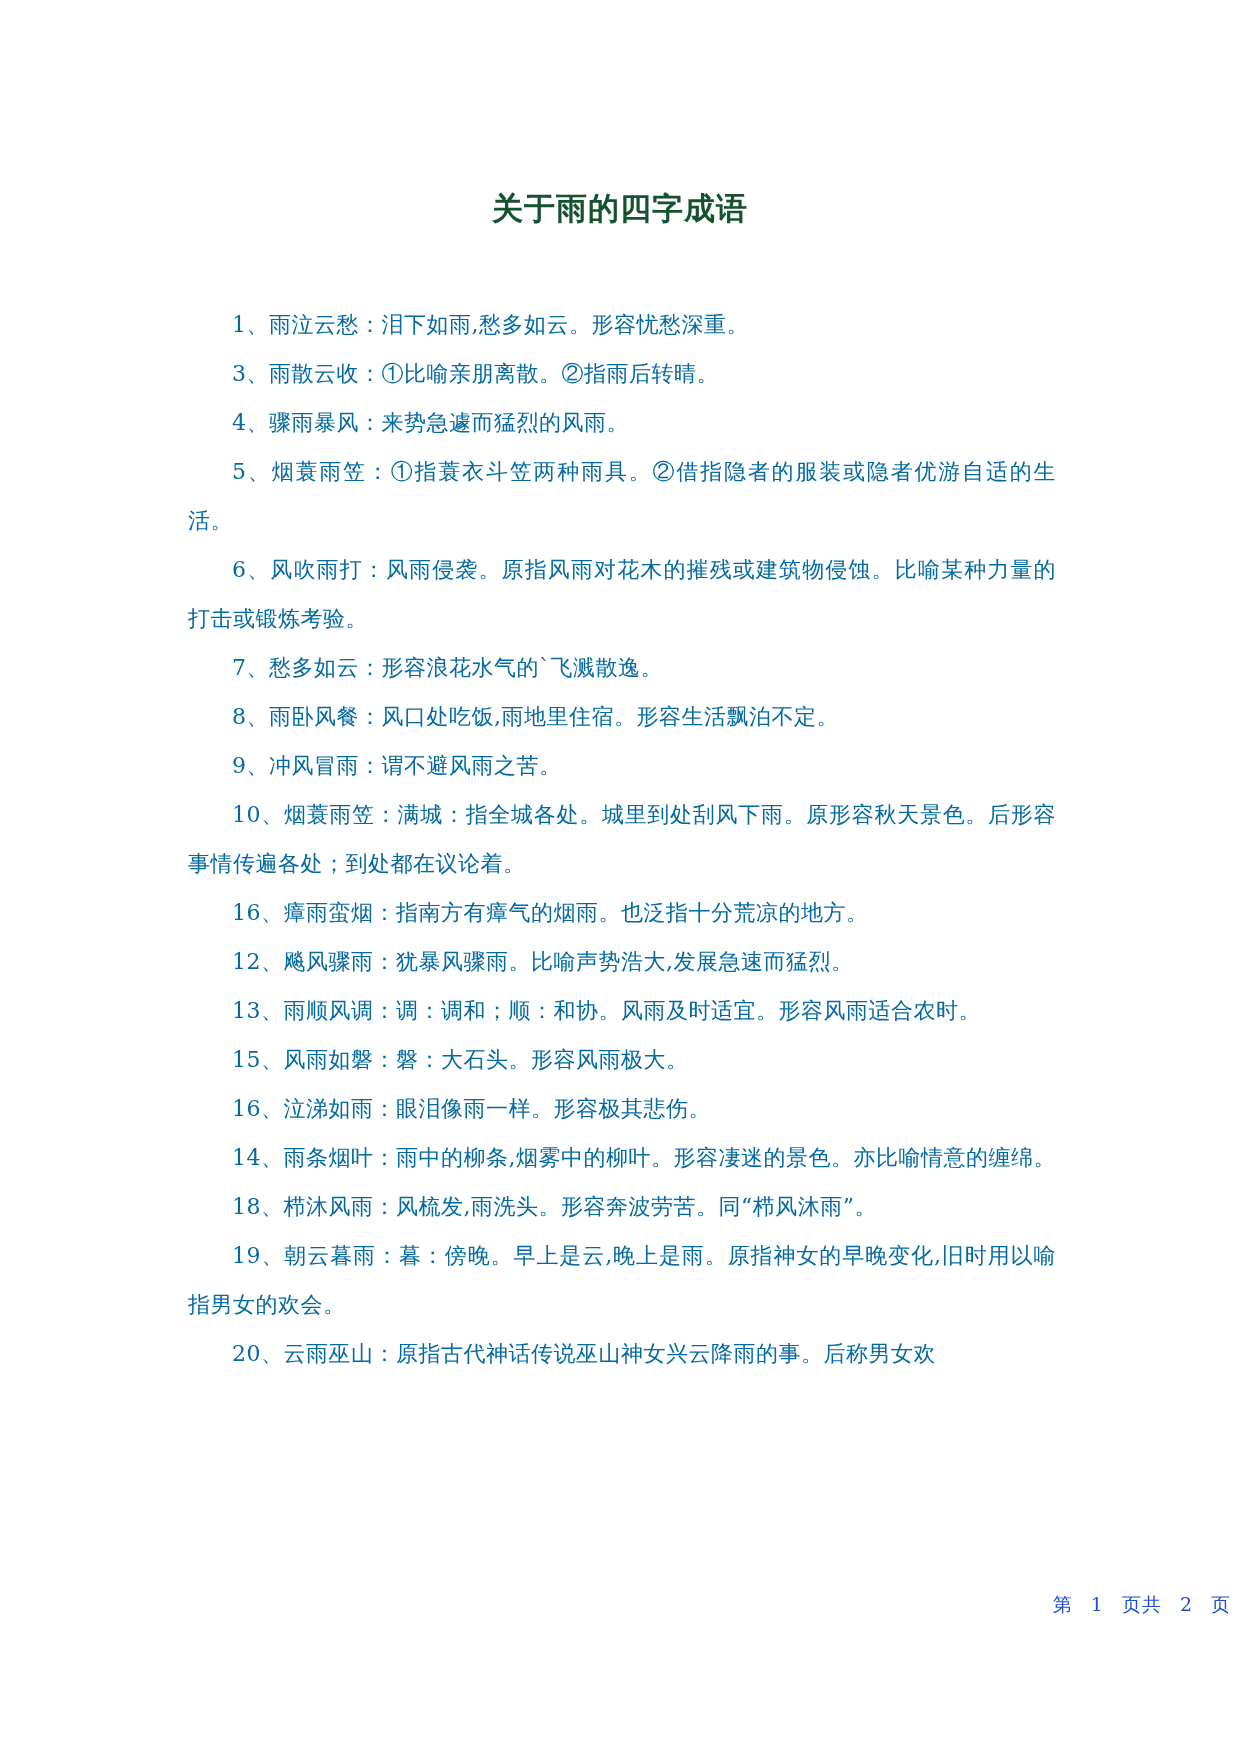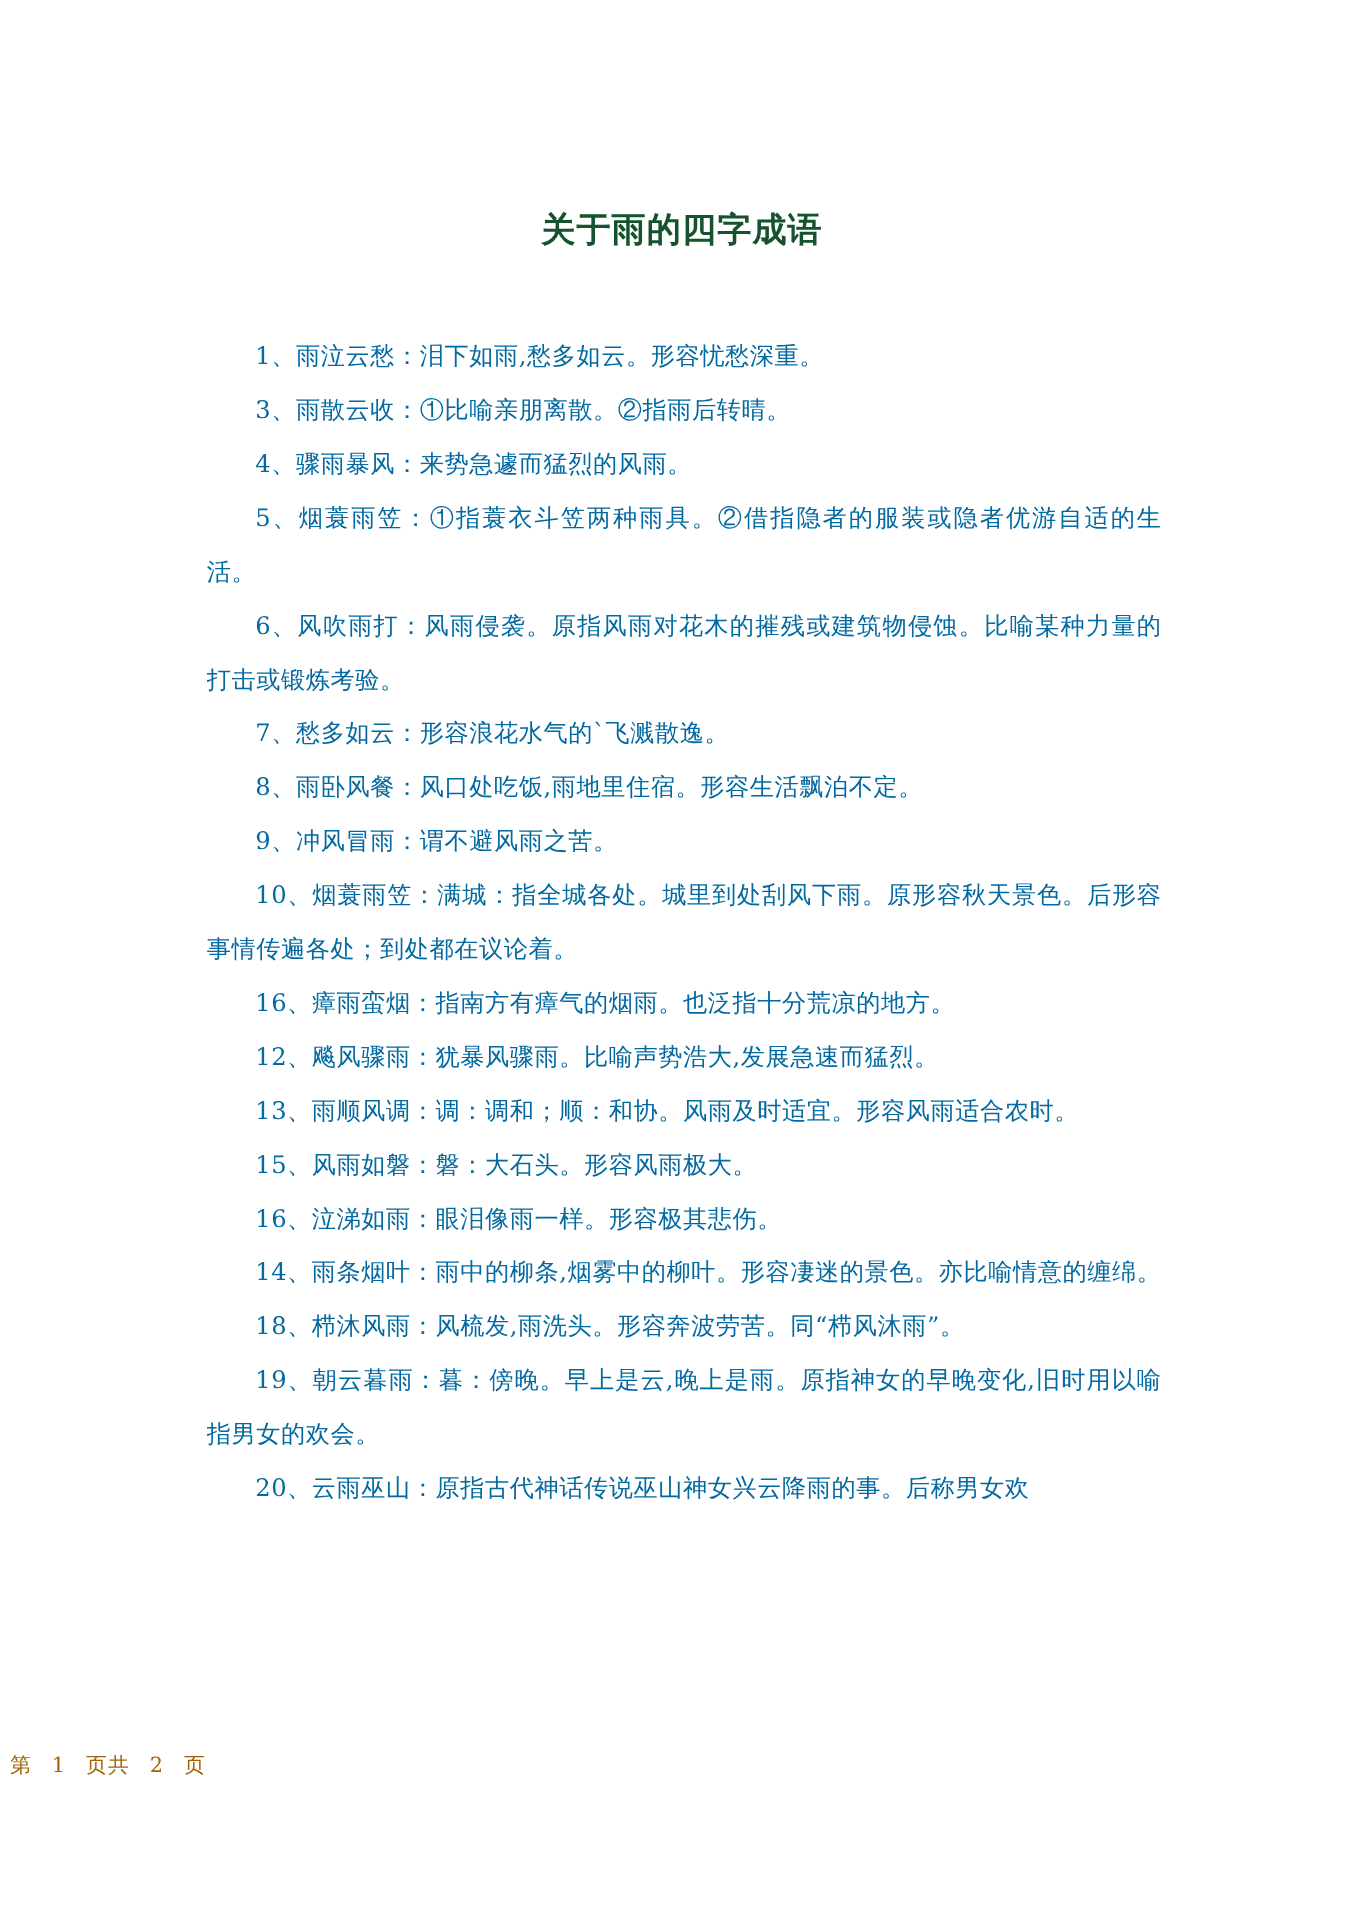--- a/index.html
+++ b/index.html
@@ -55,23 +55,23 @@
       display: inline;
     }
     .entry .term {
       display: inline;
     }
     .footer {
       position: absolute;
       top: 1592px;
       left: 0;
       width: 1240px;
-      text-align: left;
+      text-align: right;
       font-size: 19px;
-      color: #a16207;
+      color: #1d4ed8;
       letter-spacing: 1px;
     }
     .footer span {
       display: inline-block;
       margin: 0 9px;
     }
   </style>
 </head>
 <body>
 

